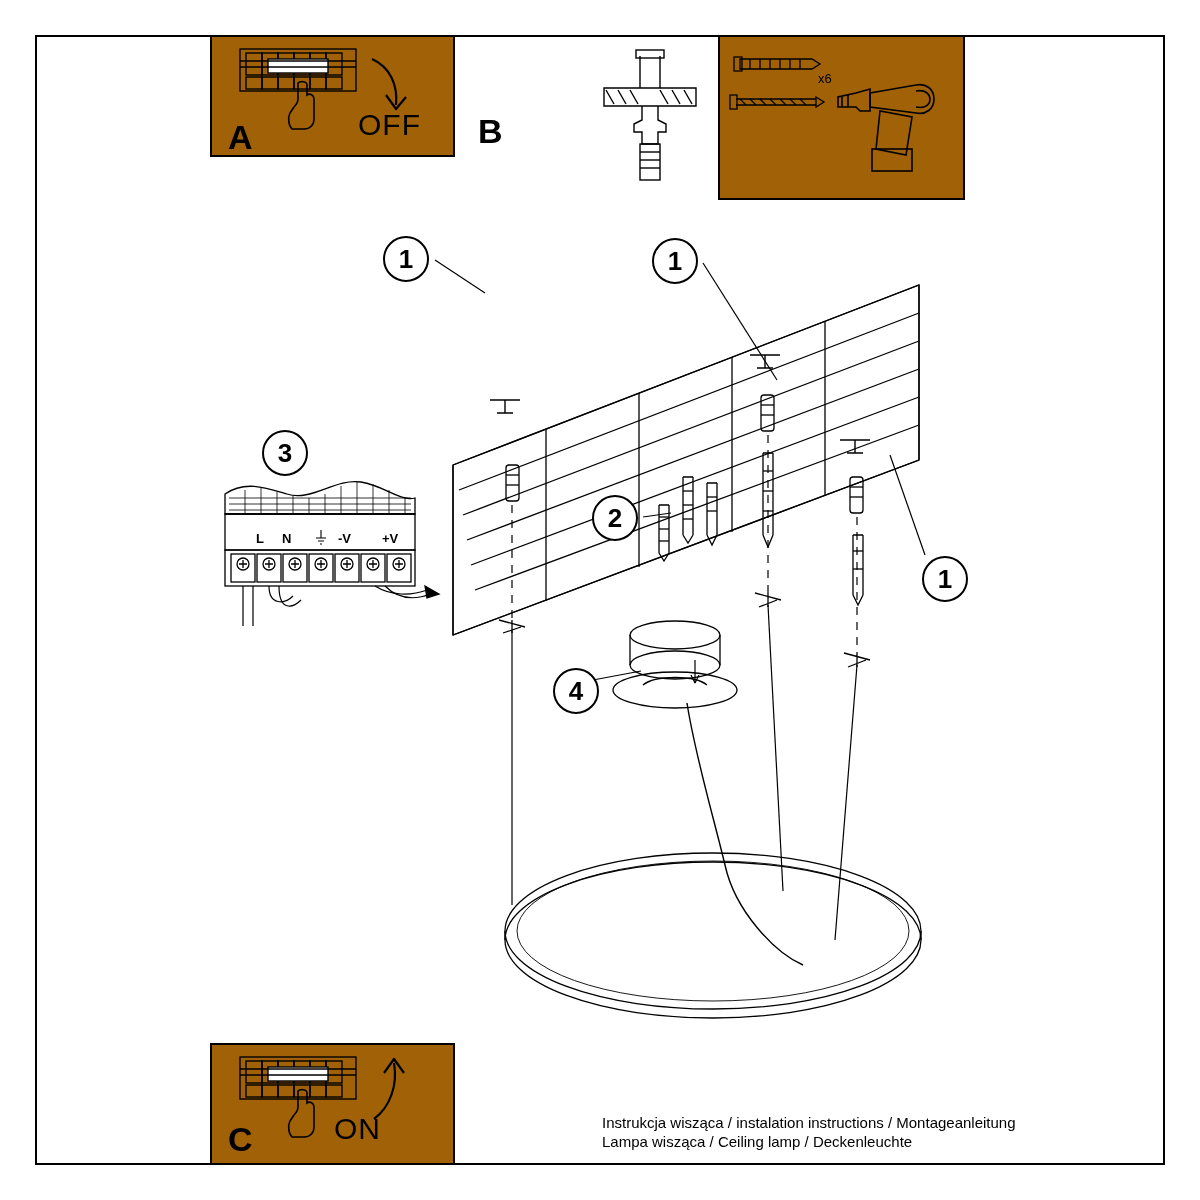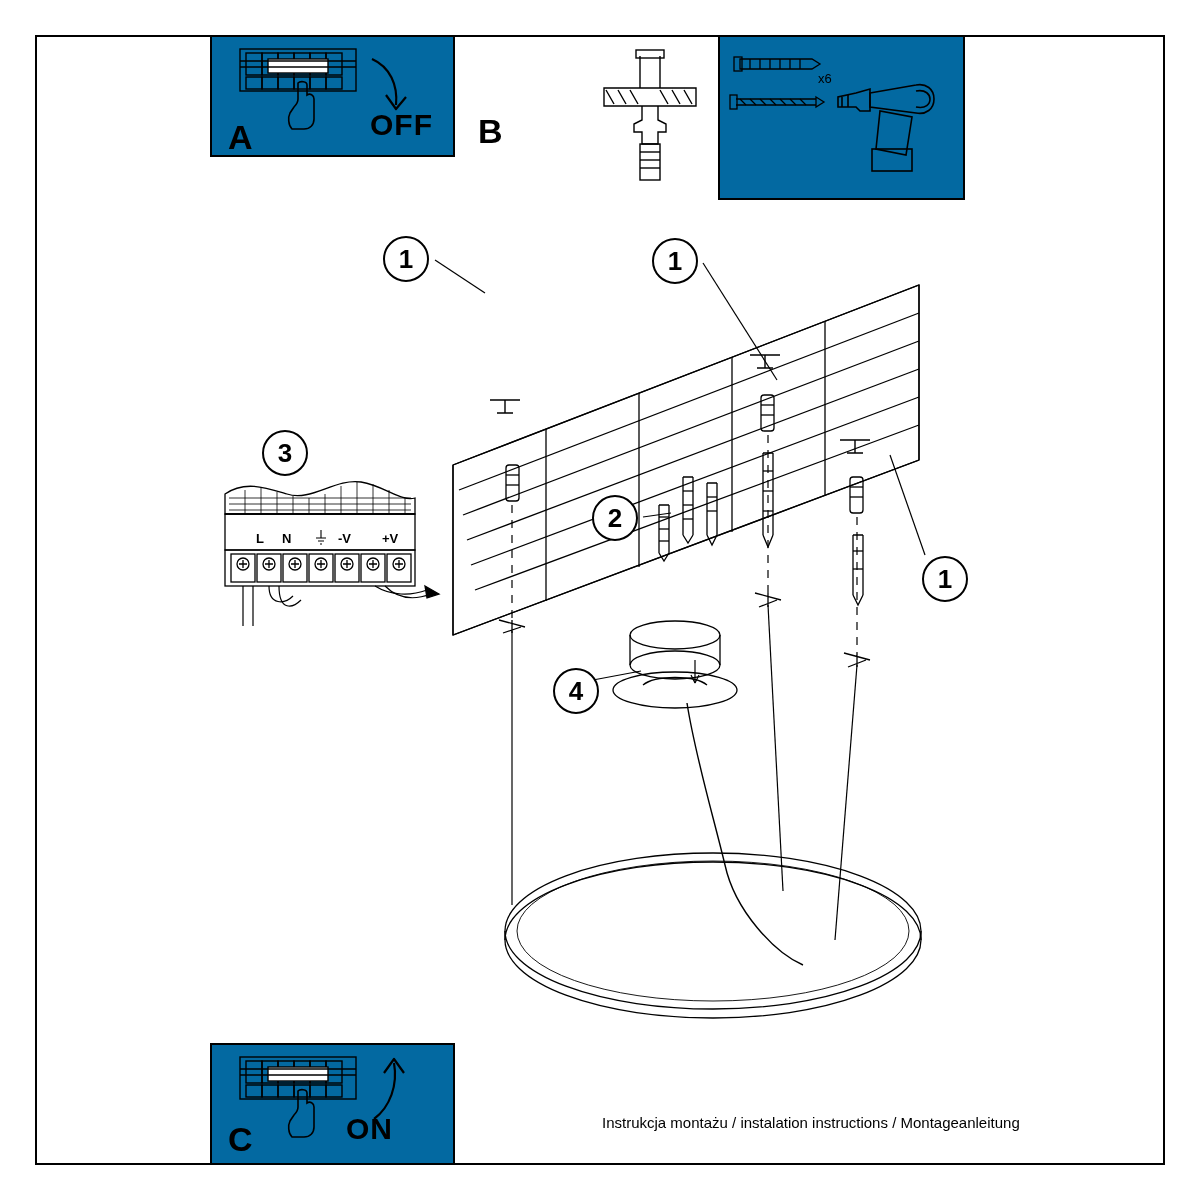--- a/index.html
+++ b/index.html
@@ -22,37 +22,36 @@
     left: 35px;
     top: 35px;
     width: 1130px;
     height: 1130px;
     border: 2px solid #000;
     box-sizing: border-box;
   }
   .panel {
     position: absolute;
     border: 2px solid #000;
-    background: #0369a1;
+    background: #a16207;
     box-sizing: border-box;
   }
   .step-letter {
     position: absolute;
     font-size: 34px;
     font-weight: bold;
     color: #000;
     font-family: "Liberation Sans", sans-serif;
   }
   .word {
     position: absolute;
     font-size: 30px;
-    font-weight: bold;
+    font-weight: normal;
     color: #000;
     letter-spacing: 1px;
-    margin-left: 12px;
   }
   .callout {
     position: absolute;
     width: 46px;
     height: 46px;
     border: 2px solid #000;
     border-radius: 50%;
     background: #fff;
     color: #000;
     font-size: 26px;
@@ -394,15 +393,16 @@
       </g>
       <g class="l" stroke-width="2.2">
         <path d="M162 74 C178 62 186 40 182 18"></path>
         <path d="M172 28 L182 14 L192 28" stroke-linejoin="round"></path>
       </g>
     </svg>
   </div>
   <div class="step-letter" style="left:228px; top:1120px;">C</div>
   <div class="word" style="left:334px; top:1112px;">ON</div>
 
-  <div class="caption" style="left:602px; top:1112px;">Instrukcja montażu / instalation instructions / Montageanleitung</div>
+  <div class="caption" style="left:602px; top:1112px;">Instrukcja wisząca / instalation instructions / Montageanleitung</div>
+  <div class="caption" style="left:602px; top:1131px;">Lampa wisząca / Ceiling lamp / Deckenleuchte</div>
 
 </div>
 
 </body></html>

